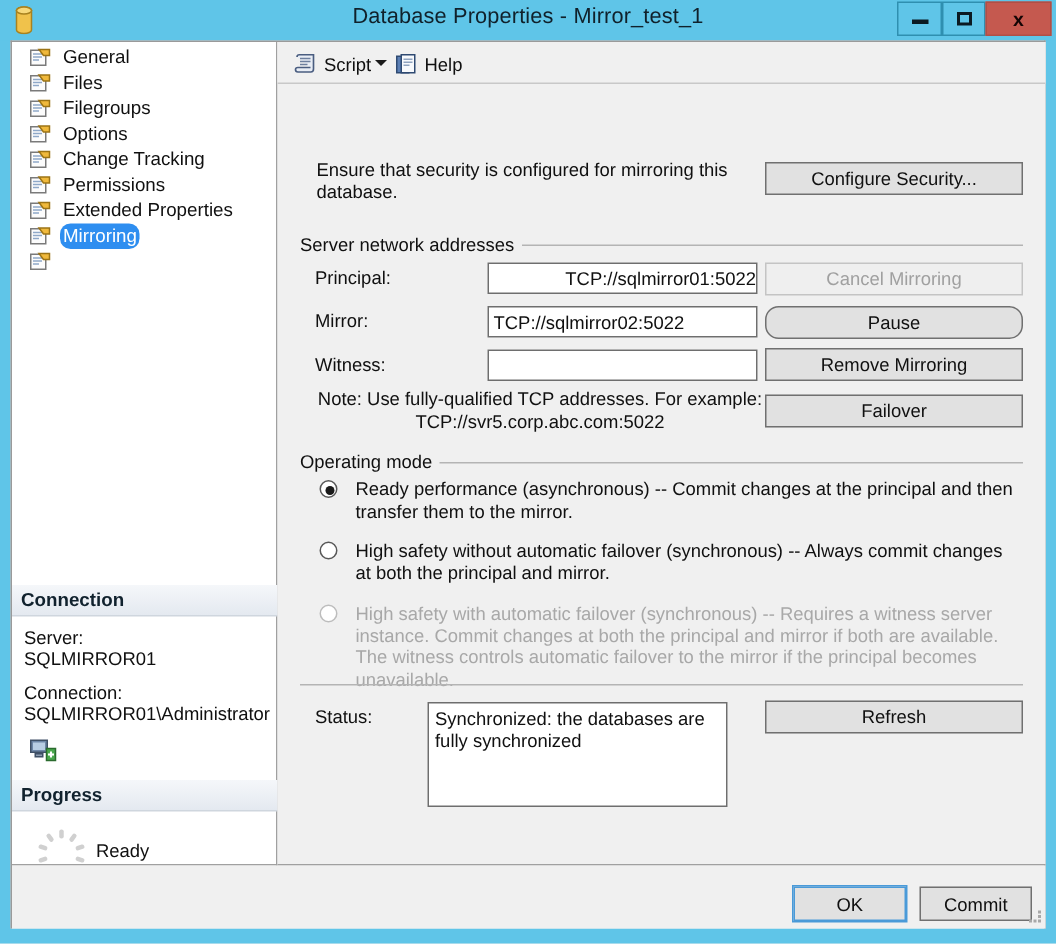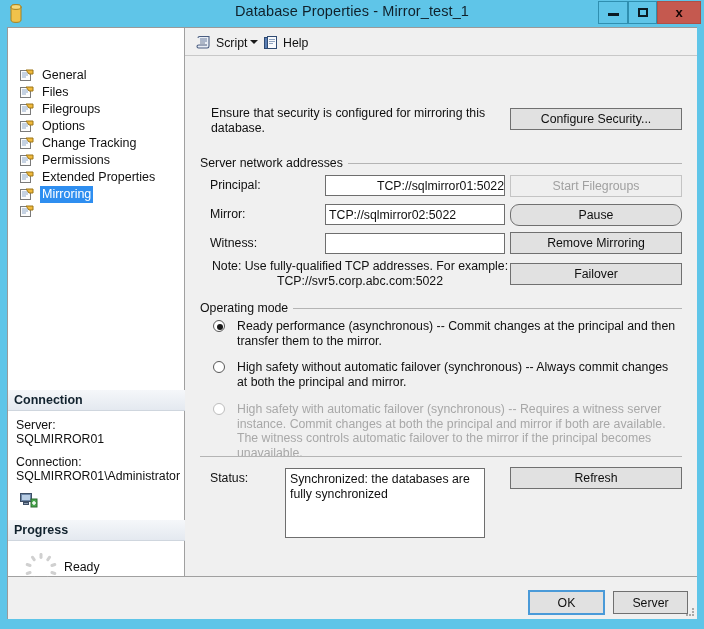--- a/index.html
+++ b/index.html
@@ -64,32 +64,32 @@
     border-bottom: 1px solid #a0a0a0;
   }
   .panel-header {
     position: relative;
     height: 21px;
     background: linear-gradient(to bottom, #f5f7fa 0%, #e4e9f0 100%);
     border-bottom: 1px solid #cfd6de;
     font-size: 12.5px; font-weight: bold; color: #11222e;
     padding: 3px 0 0 6px;
   }
-  .page-list { padding: 11px 0 0 0; margin-top: 28px; }
+  .page-list { padding: 2px 0 0 0; }
   .page-item {
     position: relative;
     height: 17px;
     padding-left: 32px;
     font-size: 12.5px; color: #101010;
     line-height: 17px;
     white-space: nowrap;
     cursor: default;
   }
   .page-item .lbl { display:inline-block; padding: 0 2px; }
-  .page-item.selected .lbl { background: #2e8ef0; color: #ffffff; }
+  .page-item.selected .lbl { background: #2e8ef0; color: #ffffff; border-radius: 7px; }
   .pgicon {
     position: absolute; left: 12px; top: 2px;
     width: 14px; height: 13px;
   }
 
   #conn-section {
     position: absolute; left: 0; top: 362px; width: 177px;
   }
   .conn-body { padding: 7px 8px 6px 8px; font-size: 12.3px; color: #101010; line-height: 14px; }
   .conn-body .grp { margin-bottom: 9px; }
@@ -490,21 +490,21 @@
 
         <div class="fieldlabel" id="lbl-mirror">Mirror:</div>
         <input class="txtfield" id="fld-mirror" type="text" value="TCP://sqlmirror02:5022" style="">
 
         <div class="fieldlabel" id="lbl-witness">Witness:</div>
         <input class="txtfield" id="fld-witness" type="text" value="" style="">
 
         <div id="note-text">Note: Use fully-qualified TCP addresses. For example: TCP://svr5.corp.abc.com:5022</div>
 
         <div class="btn disabled" id="btn-start-mirroring">
-          <span>Start Filegroups</span>
+          <span>Cancel Mirroring</span>
         </div>
         <div class="btn" id="btn-pause">
           <span>Pause</span>
         </div>
         <div class="btn" id="btn-remove-mirroring">
           <span>Remove Mirroring</span>
         </div>
         <div class="btn" id="btn-failover">
           <span>Failover</span>
         </div>
@@ -535,21 +535,21 @@
         </div>
 
       </div>
     </div>
 
     <div id="footer">
       <div id="btn-ok">
         <span>OK</span>
       </div>
       <div id="btn-cancel">
-        <span>Server</span>
+        <span>Commit</span>
       </div>
       <span id="resize-grip">
         <svg width="12" height="12" viewBox="0 0 12 12">
           <g fill="#a8a8a8">
             <rect x="8" y="8" width="2" height="2"></rect>
             <rect x="5" y="8" width="2" height="2"></rect>
             <rect x="8" y="5" width="2" height="2"></rect>
             <rect x="2" y="8" width="2" height="2"></rect>
             <rect x="8" y="2" width="2" height="2"></rect>
           </g>

